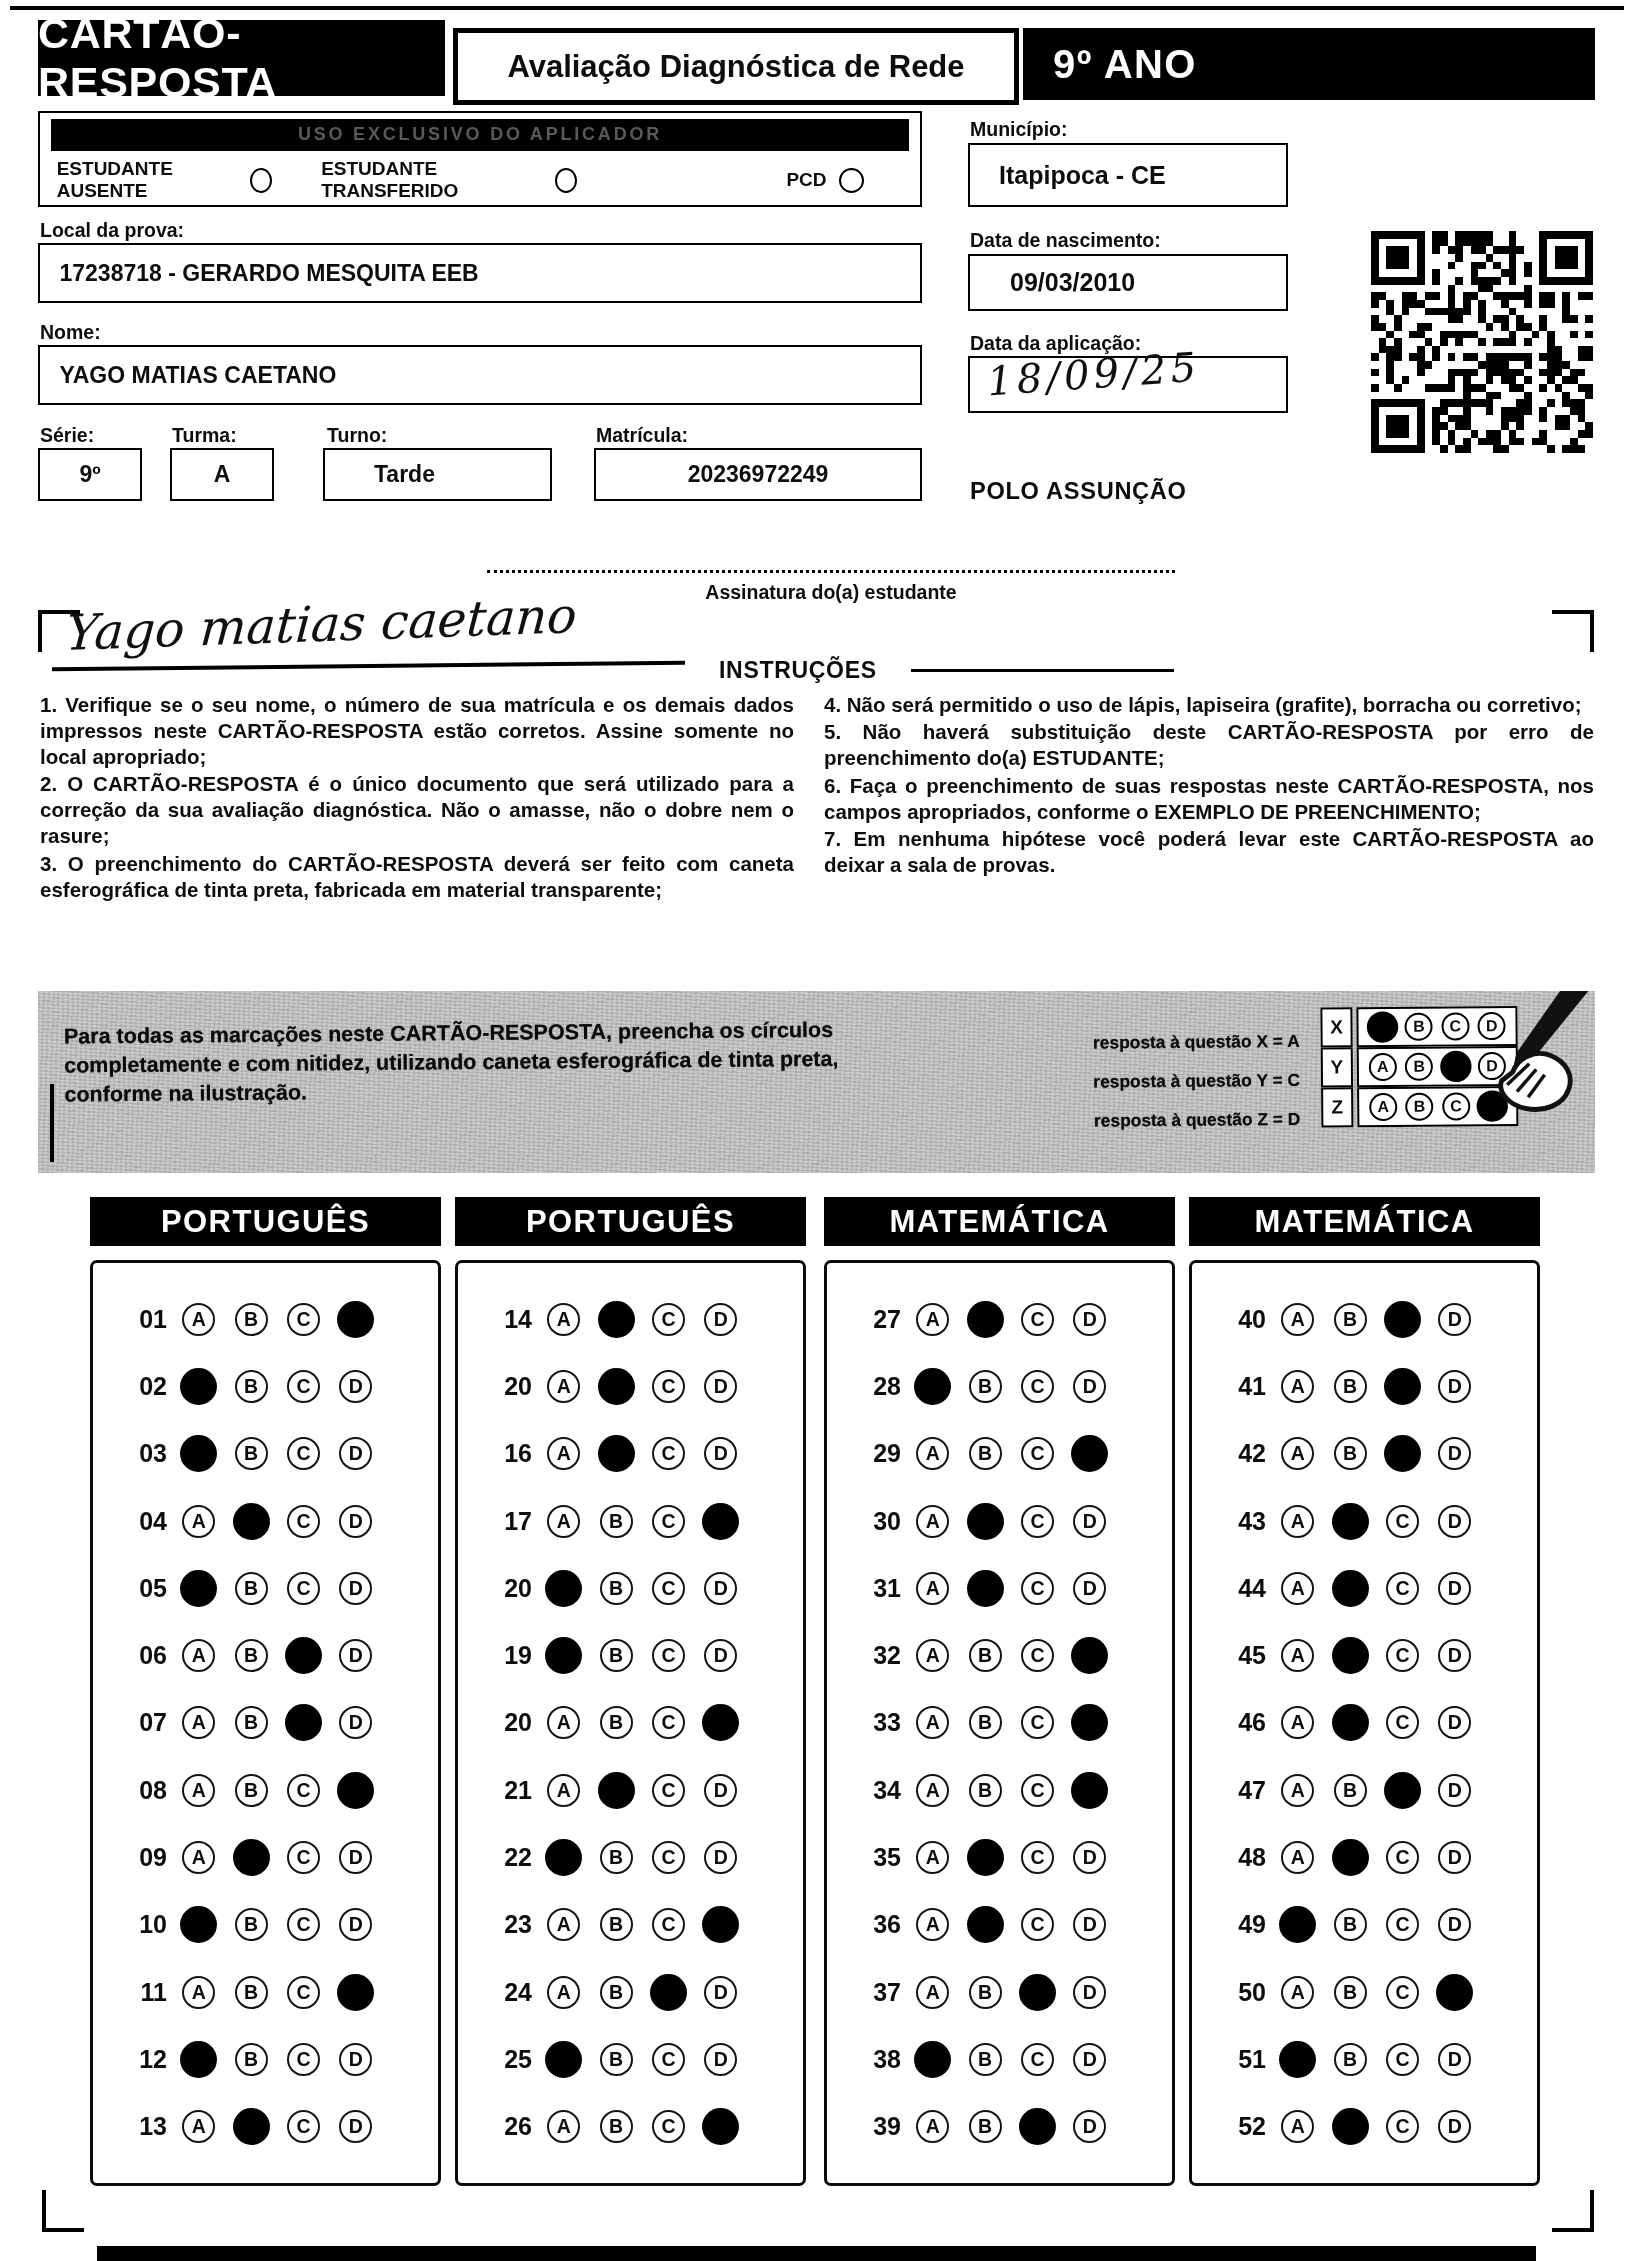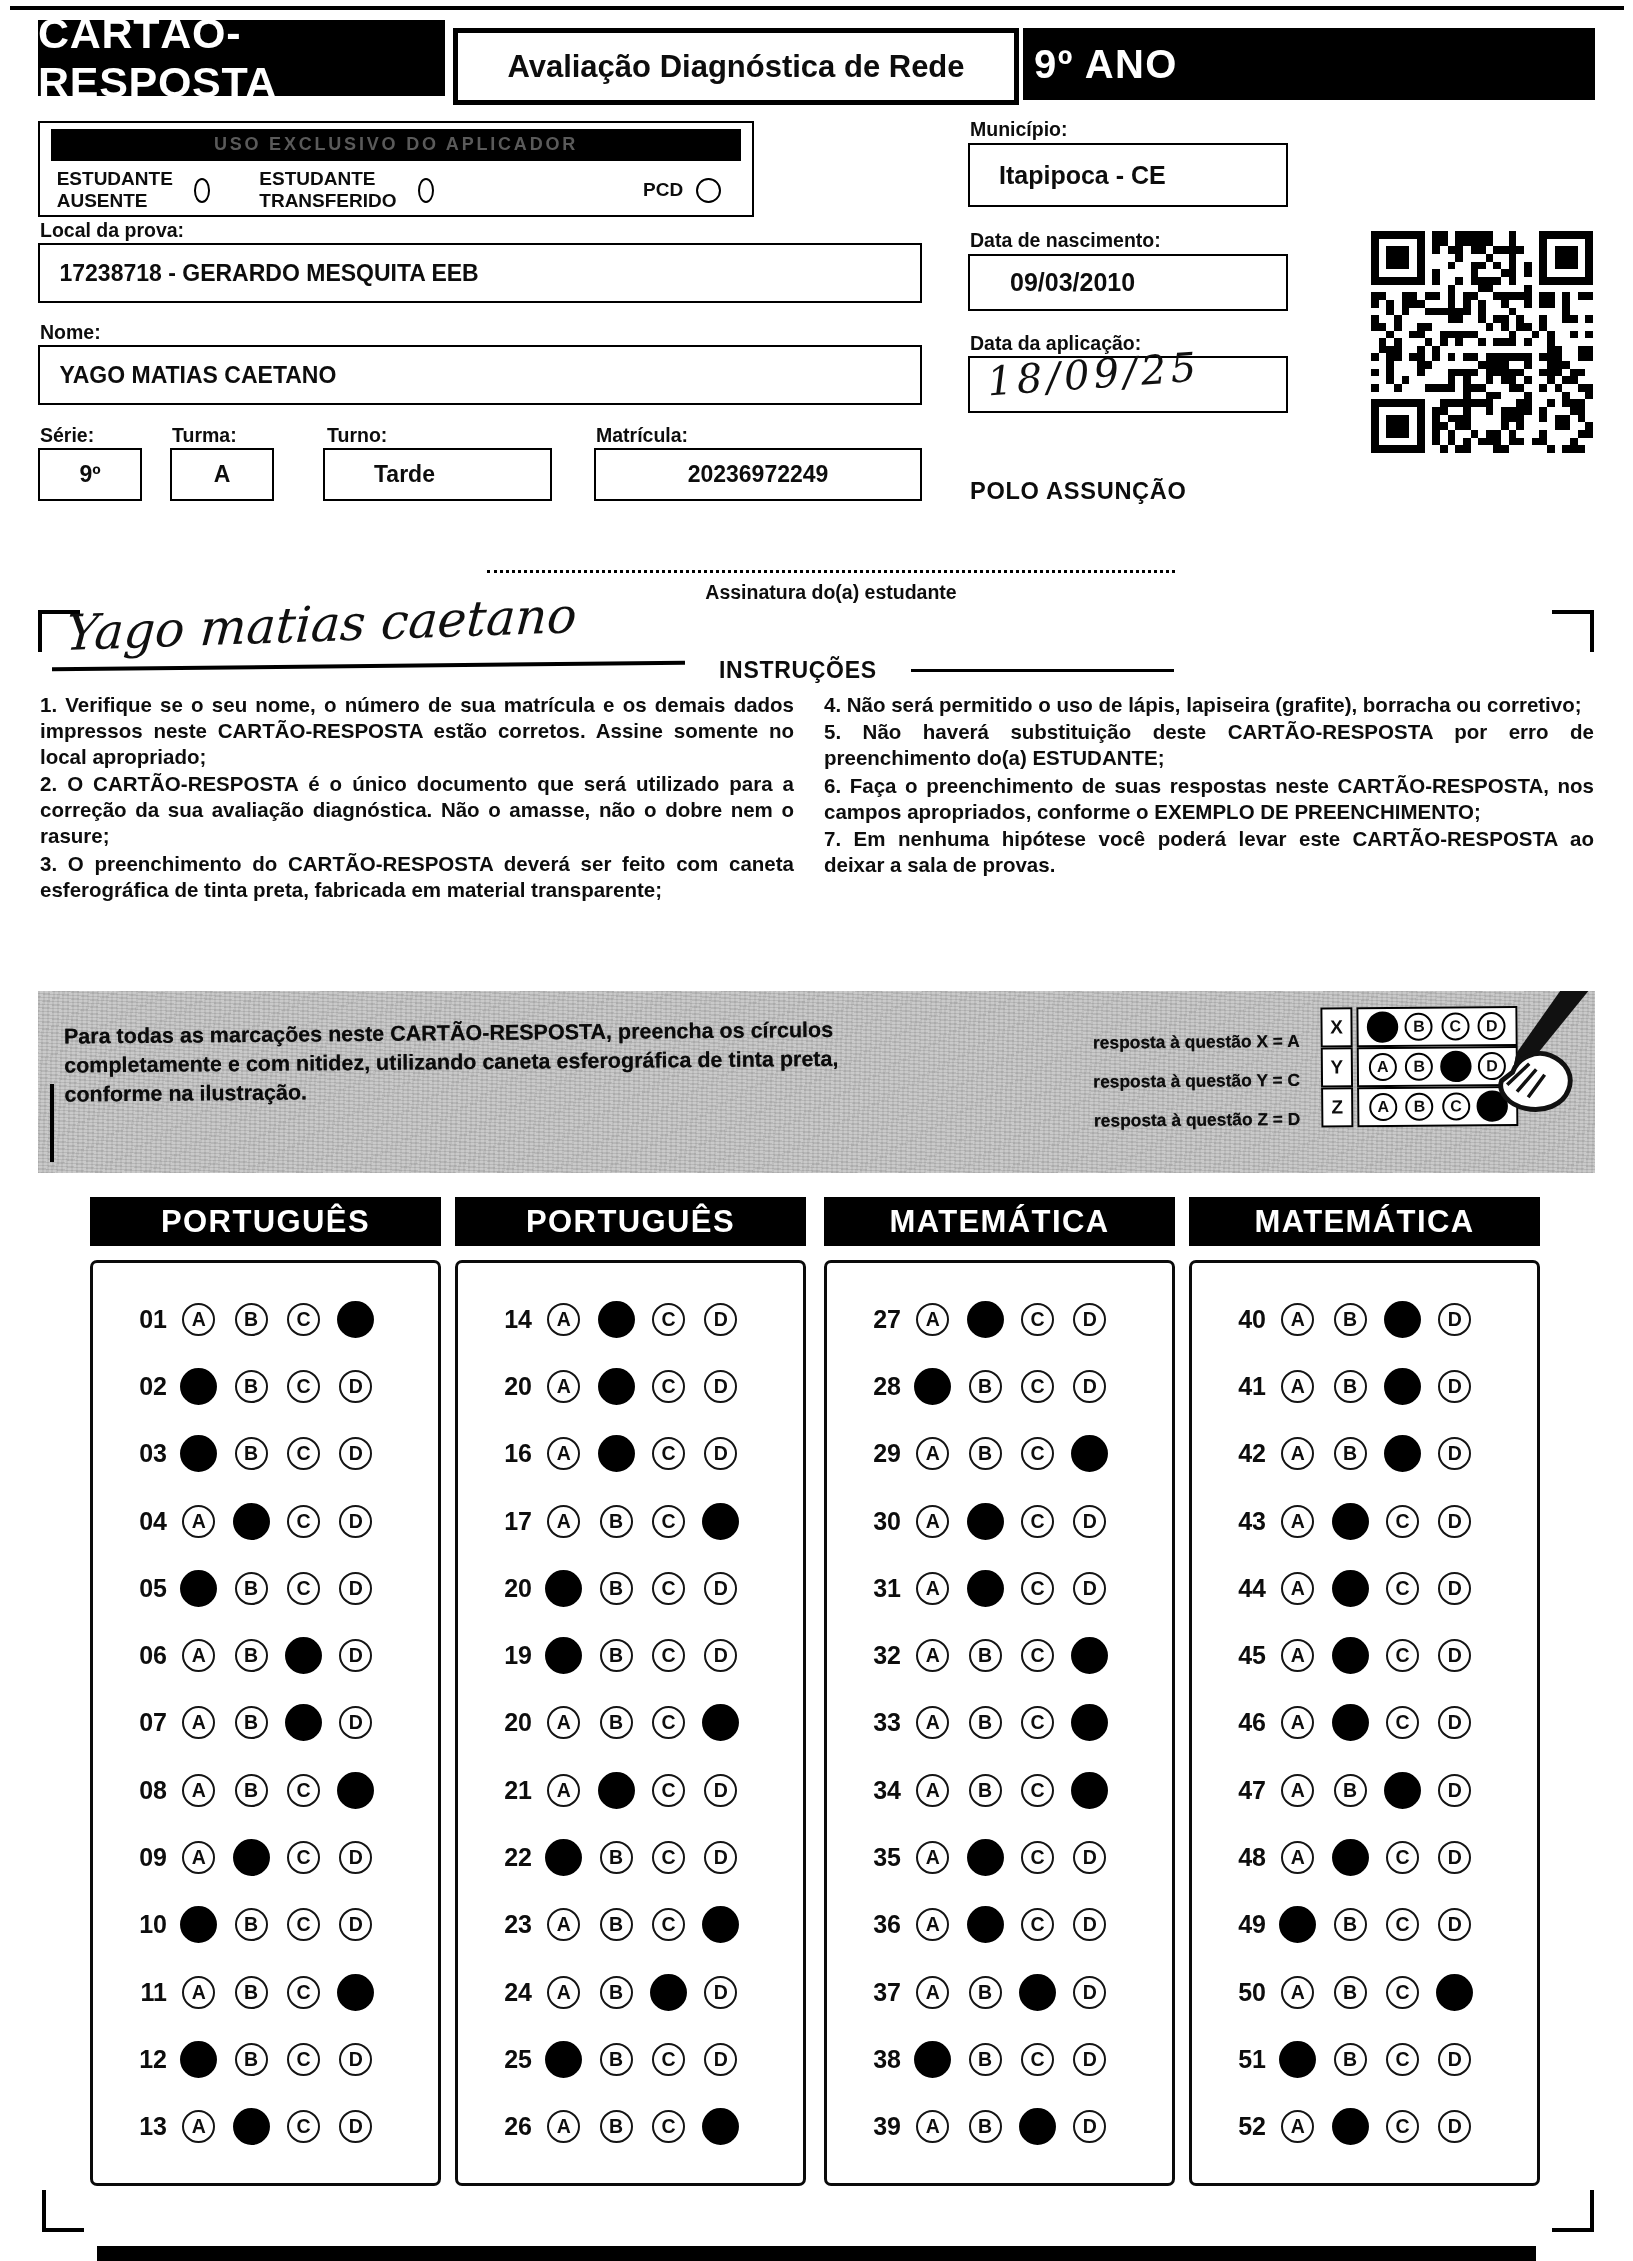--- a/index.html
+++ b/index.html
@@ -6,24 +6,24 @@
   .sheet{position:relative;width:1634px;height:2261px;background:#fff;overflow:hidden;
          font-family:"Liberation Sans",sans-serif;color:#0d0d0d;}
 
   
   .top-rule{position:absolute;left:9.7px;right:9.7px;top:5.6px;height:4.2px;background:#000;}
   .hdr-black{position:absolute;left:38px;top:19.5px;width:407px;height:76px;background:#000;color:#fff;
              display:flex;align-items:center;justify-content:center;font-size:43px;font-weight:bold;letter-spacing:0.7px;}
   .hdr-white{position:absolute;left:453px;top:28px;width:556px;height:67px;background:#fff;border:5.6px solid #000;
              display:flex;align-items:center;justify-content:center;font-size:31px;font-weight:bold;}
   .hdr-grade{position:absolute;left:1023px;top:28px;width:572px;height:72px;background:#000;color:#fff;
-             display:flex;align-items:center;font-size:40px;font-weight:bold;padding-left:11px;box-sizing:border-box;letter-spacing:1.4px;}
+             display:flex;align-items:center;font-size:40px;font-weight:bold;padding-left:30px;box-sizing:border-box;letter-spacing:1.4px;}
 
   
-  .aplicador-box{position:absolute;left:38px;top:121px;width:716px;height:96px;border:2.8px solid #000;box-sizing:border-box;}
+  .aplicador-box{position:absolute;left:38px;top:111px;width:884px;height:96px;border:2.8px solid #000;box-sizing:border-box;}
   .black-bar{position:absolute;left:11px;right:11px;top:5.6px;height:32px;background:#000;color:#5a5a5a;
              display:flex;align-items:center;justify-content:center;font-size:18px;font-weight:bold;letter-spacing:2.8px;}
   .cb-row{position:absolute;left:16.7px;right:7px;top:46px;height:42px;display:flex;align-items:center;}
   .cb-item{display:flex;align-items:center;margin-right:49px;}
   .cb-item:nth-child(2){}
   .cb-item:nth-child(3){margin-left:160px;}
   .cb-label{font-size:19px;font-weight:bold;margin-right:12.5px;}
   .cb-circle{width:25px;height:25px;border:2.1px solid #000;border-radius:50%;box-sizing:border-box;background:#fff;}
 
   .field-label{position:absolute;font-size:19.5px;font-weight:bold;}

